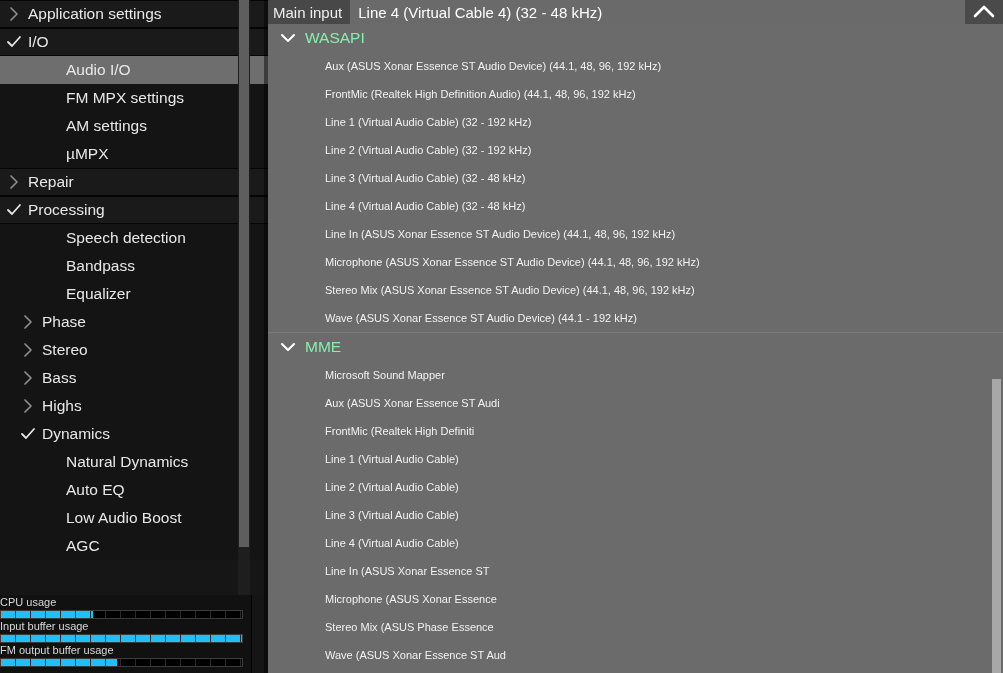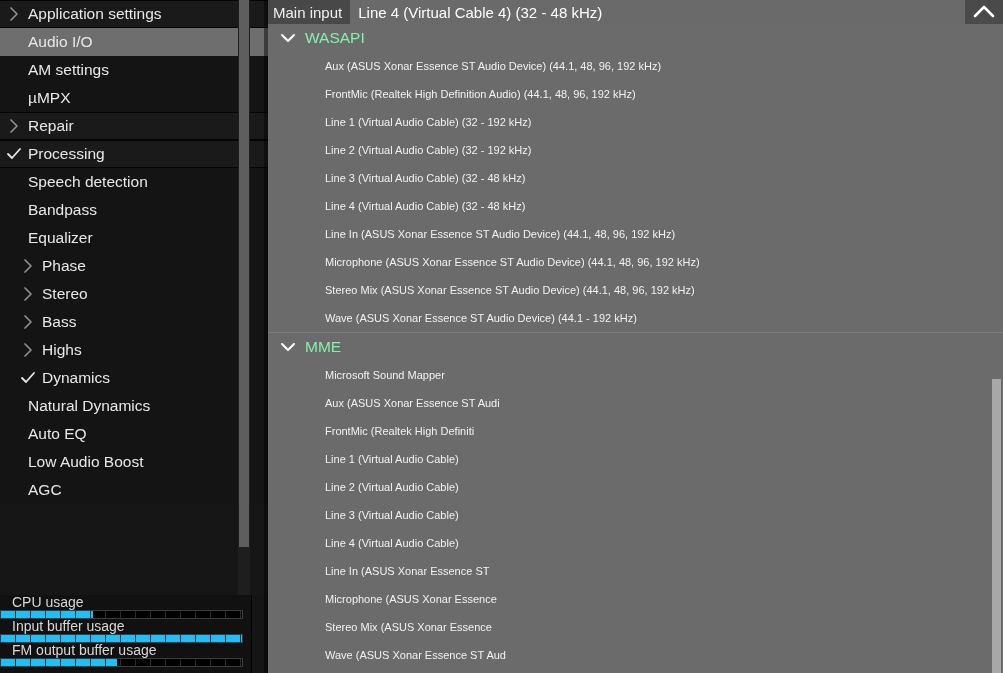--- a/index.html
+++ b/index.html
@@ -59,43 +59,43 @@
   .nav-caret {
     width: 28px; min-width: 28px;
     display: flex; align-items: center; justify-content: center;
     color: #9a9a9a;
   }
   .nav-caret svg { display: block; }
   .nav-label { line-height: 1; }
   .ind-0 .nav-label { padding-left: 0; }
   .ind-1 { padding-left: 14px; }
   .ind-1 .nav-caret { width: 28px; min-width: 28px; }
-  .ind-2 { }
+  .ind-2 { padding-left: 38px; }
 
   
   #sidebar-scroll-track {
     position: absolute; top: 0; left: 238px; width: 12px; height: 595px;
     background: #1e1e1e;
   }
   #sidebar-scroll-thumb {
     position: absolute; top: 0px; left: 239px; width: 10px; height: 547px;
     background: #5e5e5e;
   }
 
   
   #meters {
     position: absolute; left: 0; top: 595px; width: 252px; height: 78px;
     background: #111;
     border-right: 1px solid #000;
     padding-left: 0;
   }
   .meter-block { position: relative; }
   .meter-label {
-    color: #d8d8d8; font-size: 14px; line-height: 14px;
-    padding-left: 12px; letter-spacing: 0px;
+    color: #d8d8d8; font-size: 11px; line-height: 14px;
+    padding-left: 0px; letter-spacing: 0px;
   }
   .meter-bar {
     position: relative;
     height: 9px; width: 243px;
     background: #000;
     border: 1px solid #3b3b3b;
     margin-top: 1px;
     overflow: hidden;
   }
   .meter-fill { position: absolute; top: 0; left: 0; height: 100%; background: #1ec0f5; }
@@ -190,23 +190,35 @@
   <div id="sidebar">
     <div id="sidebar-nav">
         <div class="nav-item ind-0 group sep-top sep-bottom">
           <span class="nav-caret">
             <svg width="11" height="16" viewBox="0 0 11 16">
               <polyline points="2,2 8,8 2,14" fill="none" stroke="#8d8d8d" stroke-width="1.7" stroke-linecap="round" stroke-linejoin="round"></polyline>
             </svg>
           </span>
           <span class="nav-label">Application settings</span>
         </div>
+        <div class="nav-item ind-0 group sep-top sep-bottom">
+          <span class="nav-caret">
+            <svg width="16" height="14" viewBox="0 0 16 14">
+              <polyline points="2,7 6,11 14,2" fill="none" stroke="#e6e6e6" stroke-width="1.8" stroke-linecap="round" stroke-linejoin="round"></polyline>
+            </svg>
+          </span>
+          <span class="nav-label">I/O</span>
+        </div>
         <div class="nav-item ind-2 child selected">
           <span class="nav-caret"></span>
           <span class="nav-label">Audio I/O</span>
+        </div>
+        <div class="nav-item ind-2 child">
+          <span class="nav-caret"></span>
+          <span class="nav-label">FM MPX settings</span>
         </div>
         <div class="nav-item ind-2 child">
           <span class="nav-caret"></span>
           <span class="nav-label">AM settings</span>
         </div>
         <div class="nav-item ind-2 child">
           <span class="nav-caret"></span>
           <span class="nav-label">µMPX</span>
         </div>
         <div class="nav-item ind-0 group sep-top sep-bottom">
@@ -366,20 +378,20 @@
           </div>
           <div class="dd-item">Microsoft Sound Mapper</div>
           <div class="dd-item">Aux (ASUS Xonar Essence ST Audi</div>
           <div class="dd-item">FrontMic (Realtek High Definiti</div>
           <div class="dd-item">Line 1 (Virtual Audio Cable)</div>
           <div class="dd-item">Line 2 (Virtual Audio Cable)</div>
           <div class="dd-item">Line 3 (Virtual Audio Cable)</div>
           <div class="dd-item">Line 4 (Virtual Audio Cable)</div>
           <div class="dd-item">Line In (ASUS Xonar Essence ST</div>
           <div class="dd-item">Microphone (ASUS Xonar Essence</div>
-          <div class="dd-item">Stereo Mix (ASUS Xonar Essence</div>
+          <div class="dd-item">Stereo Mix (ASUS Phase Essence</div>
           <div class="dd-item">Wave (ASUS Xonar Essence ST Aud</div>
         </div>
       <div id="dd-scroll-thumb"></div>
     </div>
   </div>
 
 </div>
 
 </body></html>

